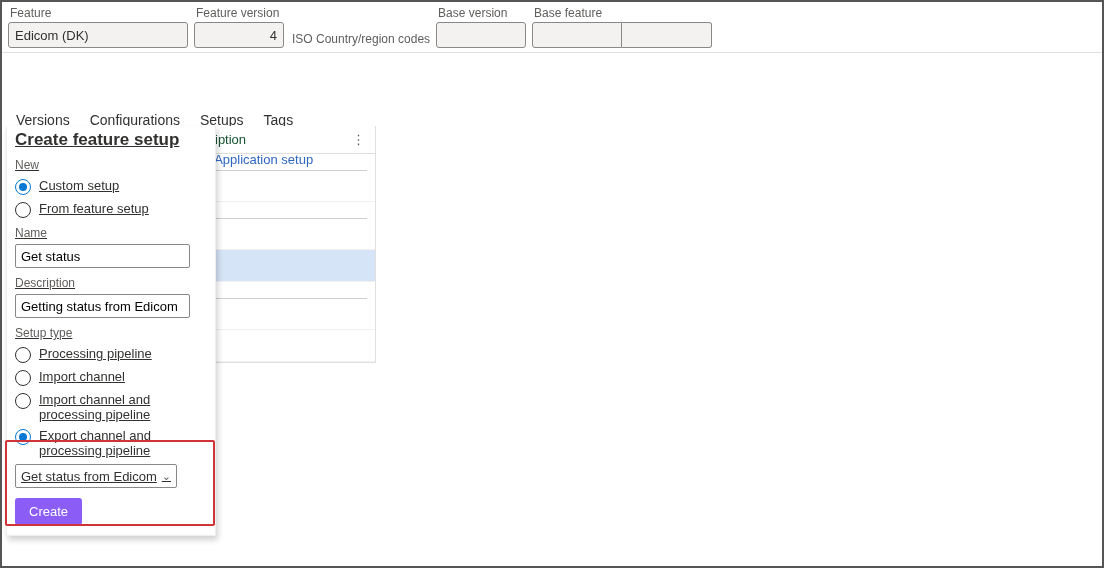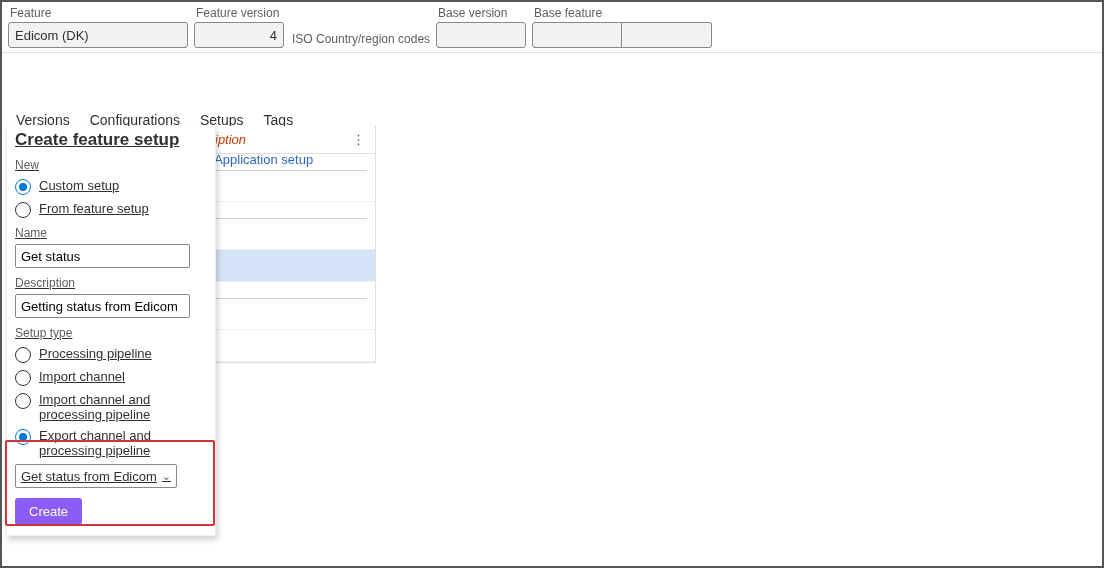--- a/index.html
+++ b/index.html
@@ -15,21 +15,21 @@
     .tabs { display:flex; gap:20px; padding:14px 14px 8px 14px; font-size:14px;}
     .tab { color:#323130; cursor:pointer; padding-bottom:6px;margin-top:45px;}
     .tab.active { color:#0078d4; border-bottom:2px solid #0078d4; font-weight:400; color:#323130;}
     
     .toolbar { display:flex; gap:16px; padding:8px 14px 10px 14px; align-items:flex-end; color:#0078d4; font-size:13px;}
     .tool-item { display:flex; align-items:center; gap:4px; cursor:pointer; color:#2e67c2;}
     .tool-icon { width:14px; height:14px; display:inline-block;}
     
     .table-area { position:absolute; top:124px; left:4px; width:370px; border:1px solid #e1dfdd; border-top:none;}
     .table-head { display:flex; background:#fff; border-bottom:1px solid #e1dfdd; height:28px; align-items:center; padding:0 8px; justify-content:space-between;}
-    .table-head-text{color:#c2410c; margin-left:200px;font-style:italic;}
+    .table-head-text{color:#14532d; margin-left:200px;}
     .dots{letter-spacing:2px; color:#605e5c;}
     .table-row { height:32px; border-bottom:1px solid #f3f2f1; background:#fff;}
     .table-row.sel { background:#d6e4f8;}
     .table-divider{height:1px; background:#d0d0d0; margin-left:130px; margin-right:8px; margin-top:16px; margin-bottom:16px;}
     
     .panel { position:absolute; top:124px; left:4px; width:210px; background:#fff; padding:4px 8px 10px 8px; box-shadow:2px 4px 6px rgba(0,0,0,.18); border:1px solid #eee; border-top:none;text-decoration:underline;}
     .panel-title{font-size:17px; font-weight:600; margin-bottom:8px;}
     .panel-label{font-size:12px; color:#605e5c; margin-top:8px; margin-bottom:4px;}
     .radio-row{display:flex; align-items:flex-start; gap:8px; margin:6px 0; font-size:13px;}
     .radio-circle{width:16px; height:16px; border:1px solid #323130; border-radius:50%; display:inline-flex; align-items:center; justify-content:center; flex-shrink:0; margin-top:1px;}

